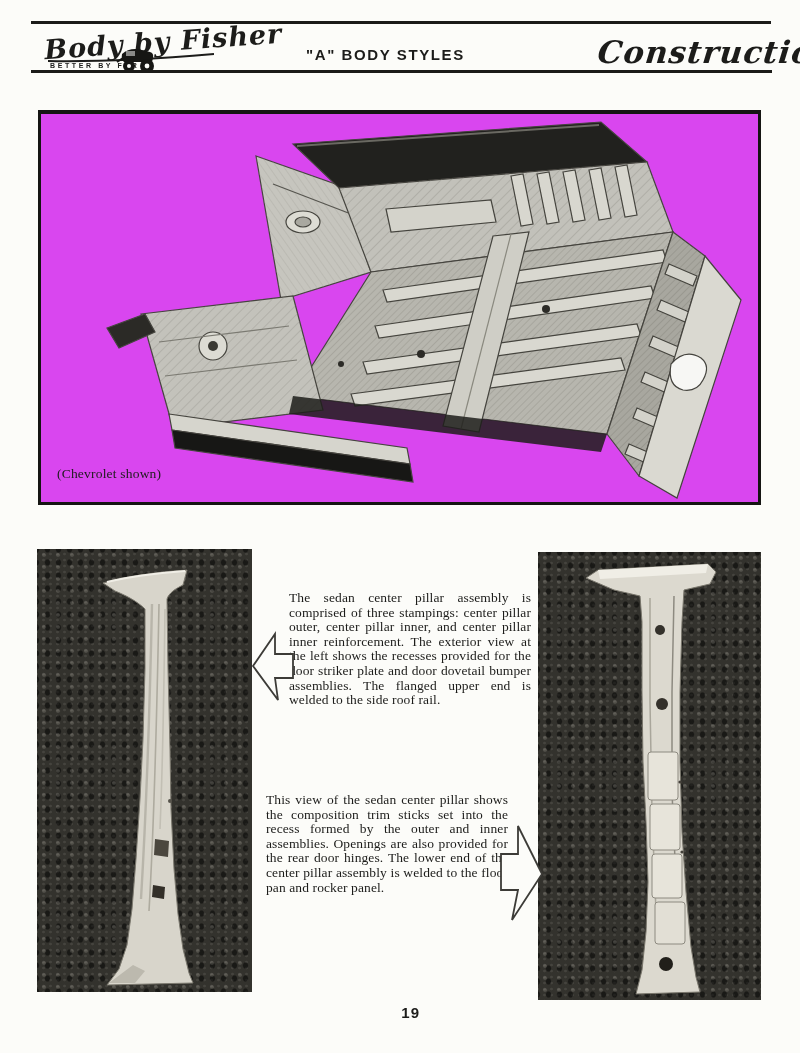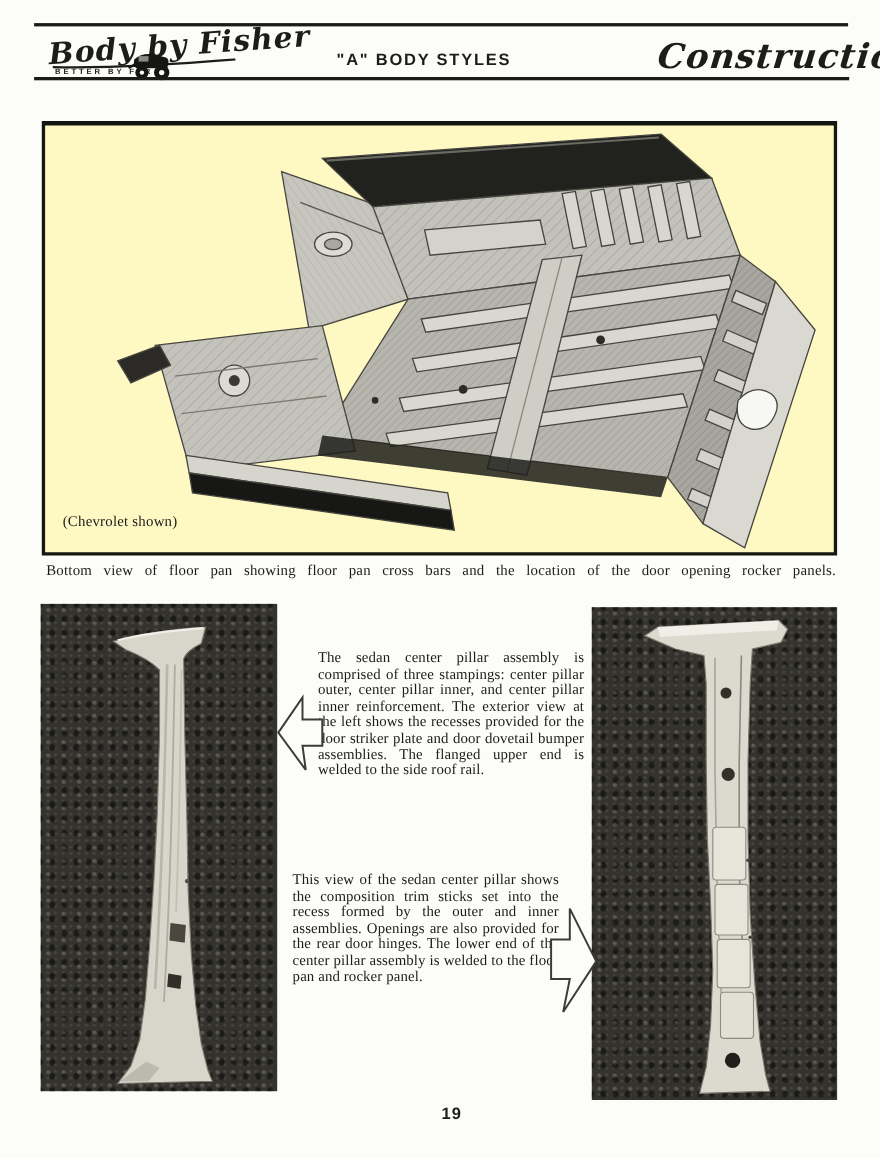--- a/index.html
+++ b/index.html
@@ -25,21 +25,21 @@
     font-size:15px;letter-spacing:1.6px;white-space:nowrap;
   }
   .right-title{
     font-family:"DejaVu Serif", serif;font-style:italic;font-weight:bold;
     font-size:31px;letter-spacing:1px;transform:skewX(-6deg);white-space:nowrap;
   }
 
   
   .figure-box{
     box-sizing:border-box;border:3px solid #151513;border-top-width:4px;
-    background:#fef9c3;
+    background:#d946ef;
   }
   .inset-caption{font-size:13.5px;letter-spacing:.2px;}
   .figure-caption{
     font-size:13.5px;text-align:justify;text-align-last:justify;letter-spacing:.2px;
   }
 
   
   .photo{
     background-color:#33322d;
     background-image:
@@ -158,21 +158,20 @@
         <polygon points="588,330 616,342 612,352 584,340" fill="#d3d2ca"></polygon>
 
         <polygon points="664,142 700,186 636,384 598,362" fill="#dad9d1"></polygon>
         <path d="M630,250 q14,-16 30,-6 q10,8 2,22 q-6,12 -20,10 q-16,-4 -12,-26 z" fill="#f7f7f4" stroke="#45443e"></path>
       </g>
     </svg>
 
     <div class="abs inset-caption" style="left:16px;top:352px;">(Chevrolet shown)</div>
   </div>
 
-  <div class="abs figure-caption" style="left:42px;top:511px;width:718px;">Bottom view of floor pan showing floor pan cross bars and the location of the door opening rocker panels.</div>
 
   <div class="abs photo" style="left:37px;top:549px;width:215px;height:443px;">
     <svg width="215" height="443" viewBox="0 0 215 443">
       <path d="M66,34 C90,27 120,23 150,21 L146,36 C138,40 132,44 130,50
                L131,120 L133,200 L134,260 L137,320 L141,365 L146,400 L152,424 L156,434
                L70,436 L82,420 L90,396 L95,360 L99,310 L103,250 L106,190 L108,120 L108,60
                C100,52 88,46 78,42 Z" fill="#d8d5cb" stroke="#7c796f" stroke-width="1"></path>
       <path d="M115,55 C113,150 110,250 104,350" stroke="#b8b5aa" stroke-width="2.4" fill="none"></path>
       <path d="M122,55 C120,160 118,260 112,362" stroke="#aeab9f" stroke-width="1.6" fill="none"></path>
       <path d="M128,60 C127,140 126,210 123,280" stroke="#c2bfb4" stroke-width="1.6" fill="none"></path>

